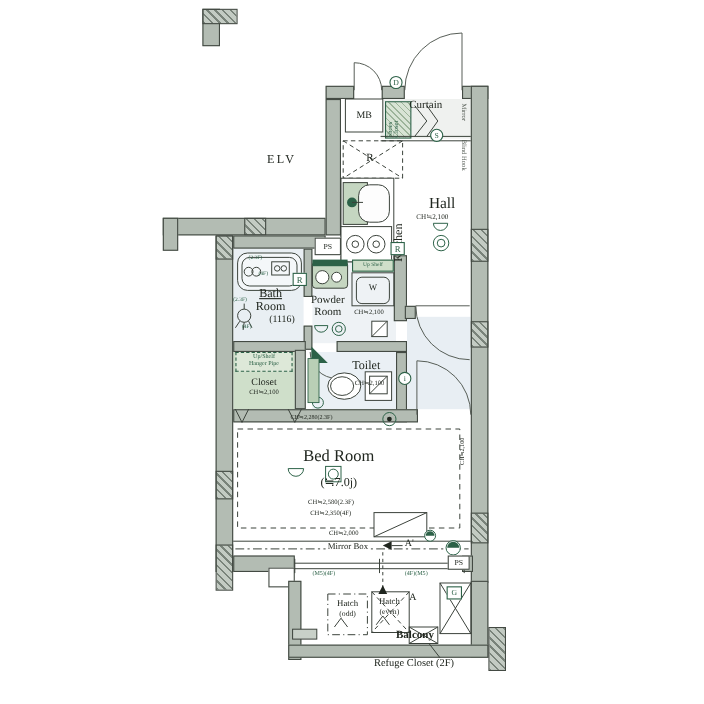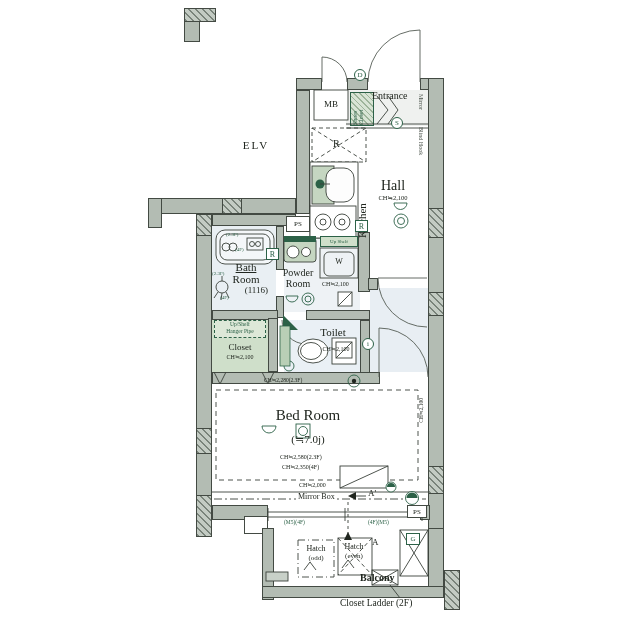--- a/index.html
+++ b/index.html
@@ -260,32 +260,32 @@
     <g fill="#b9cfb6" stroke="#2c6147" stroke-width="0.8">
       <rect x="280" y="326" width="10" height="40"></rect>
     </g>
   </svg>
 
   <div class="abs" style="left:214px;top:320px;width:52px;height:18px;background:#dde8d8;border:1px dashed var(--grn);box-sizing:border-box;"></div>
   <div class="abs" style="left:320px;top:236px;width:38px;height:11px;background:var(--glt);border:1px solid var(--grn);box-sizing:border-box;"></div>
 
   <div class="t" style="left:226px;top:140px;width:60px;text-align:center;font-size:11px;letter-spacing:2px;">ELV</div>
   <div class="t c" style="left:314px;top:100px;width:34px;font-size:9px;">MB</div>
-  <div class="t" style="left:372px;top:91px;font-size:10px;">Entrance</div>
+  <div class="t" style="left:372px;top:91px;font-size:10px;">Curtain</div>
   <div class="t v" style="left:418px;top:94px;font-size:6px;color:#4a524a;">Mirror</div>
   <div class="t vu pre g" style="left:352px;top:93px;font-size:6px;height:32px;">Shoes
 Closet</div>
   <div class="circ" style="left:354px;top:69px;width:12px;height:12px;font-size:7px;line-height:11px;">D</div>
   <div class="circ" style="left:391px;top:117px;width:12px;height:12px;font-size:7px;line-height:11px;">S</div>
   <div class="t v" style="left:418px;top:127px;font-size:6px;color:#4a524a;">Blind Hook</div>
   <div class="t vu" style="left:357px;top:176px;font-size:11px;height:62px;">Kitchen</div>
   <div class="t g" style="left:333px;top:139px;font-size:10px;color:#20261f;">R</div>
   <div class="gbx" style="left:355px;top:220px;width:13px;height:12px;font-size:8px;line-height:11px;">R</div>
   <div class="gbx" style="left:266px;top:248px;width:13px;height:12px;font-size:8px;line-height:11px;">R</div>
-  <div class="t c" style="left:372px;top:179px;width:42px;font-size:14px;">Hall</div>
+  <div class="t c" style="left:372px;top:179px;width:42px;font-size:14px;text-align:right;">Hall</div>
   <div class="t c" style="left:370px;top:195px;width:46px;font-size:6.5px;">CH≒2,100</div>
   <div class="bx" style="left:286px;top:216px;width:24px;height:16px;font-size:7px;line-height:15px;">PS</div>
   <div class="t c" style="left:278px;top:268px;width:40px;font-size:10px;">Powder</div>
   <div class="t c" style="left:278px;top:279px;width:40px;font-size:10px;">Room</div>
   <div class="t" style="left:322px;top:281px;font-size:6px;">CH≒2,100</div>
   <div class="t c g" style="left:320px;top:239px;width:38px;font-size:5px;">Up Shelf</div>
   <div class="t c" style="left:332px;top:258px;width:14px;font-size:8px;">W</div>
   <div class="t c" style="left:224px;top:262px;width:44px;font-size:11px;text-decoration:underline;">Bath</div>
   <div class="t c" style="left:224px;top:274px;width:44px;font-size:11px;">Room</div>
   <div class="t c" style="left:224px;top:286px;width:44px;font-size:9px;text-align:right;">(1116)</div>
@@ -312,15 +312,15 @@
   <div class="t g" style="left:284px;top:520px;font-size:5.5px;">(M5)(4F)</div>
   <div class="t g" style="left:368px;top:520px;font-size:5.5px;">(4F)(M5)</div>
   <div class="bx" style="left:407px;top:505px;width:20px;height:13px;font-size:7px;line-height:12px;">PS</div>
   <div class="t c" style="left:296px;top:545px;width:40px;font-size:8px;">Hatch</div>
   <div class="t c" style="left:296px;top:555px;width:40px;font-size:7px;">(odd)</div>
   <div class="t c" style="left:334px;top:543px;width:40px;font-size:8px;">Hatch</div>
   <div class="t c" style="left:334px;top:553px;width:40px;font-size:7px;">(even)</div>
   <div class="t" style="left:372px;top:538px;font-size:9px;">A</div>
   <div class="t" style="left:360px;top:573px;font-size:10px;font-weight:bold;">Balcony</div>
   <div class="gbx" style="left:406px;top:533px;width:14px;height:12px;font-size:7px;line-height:11px;">G</div>
-  <div class="t" style="left:340px;top:599px;font-size:9.5px;">Closet Ladder (2F)</div>
+  <div class="t" style="left:340px;top:599px;font-size:9.5px;">Refuge Closet (2F)</div>
 
 </div>
 
 </body></html>

